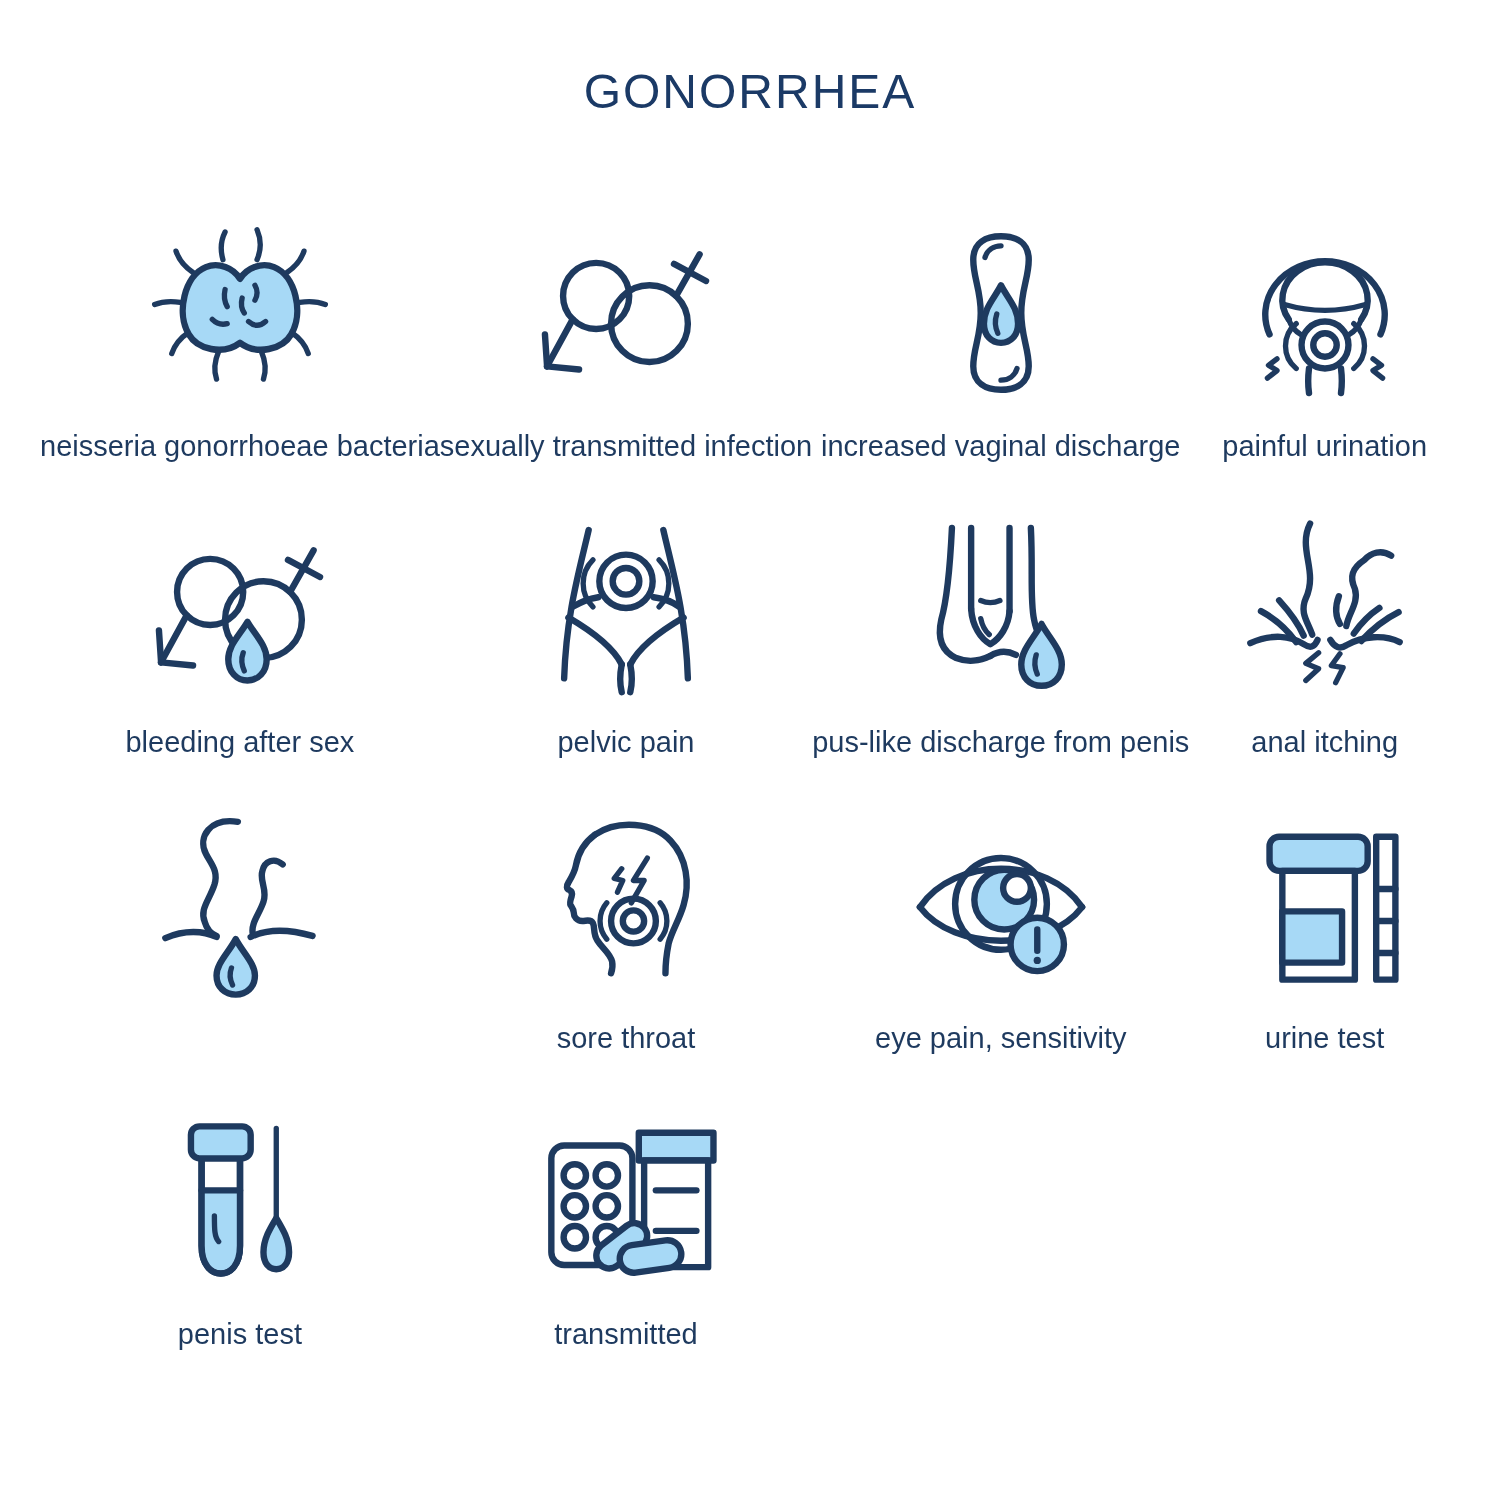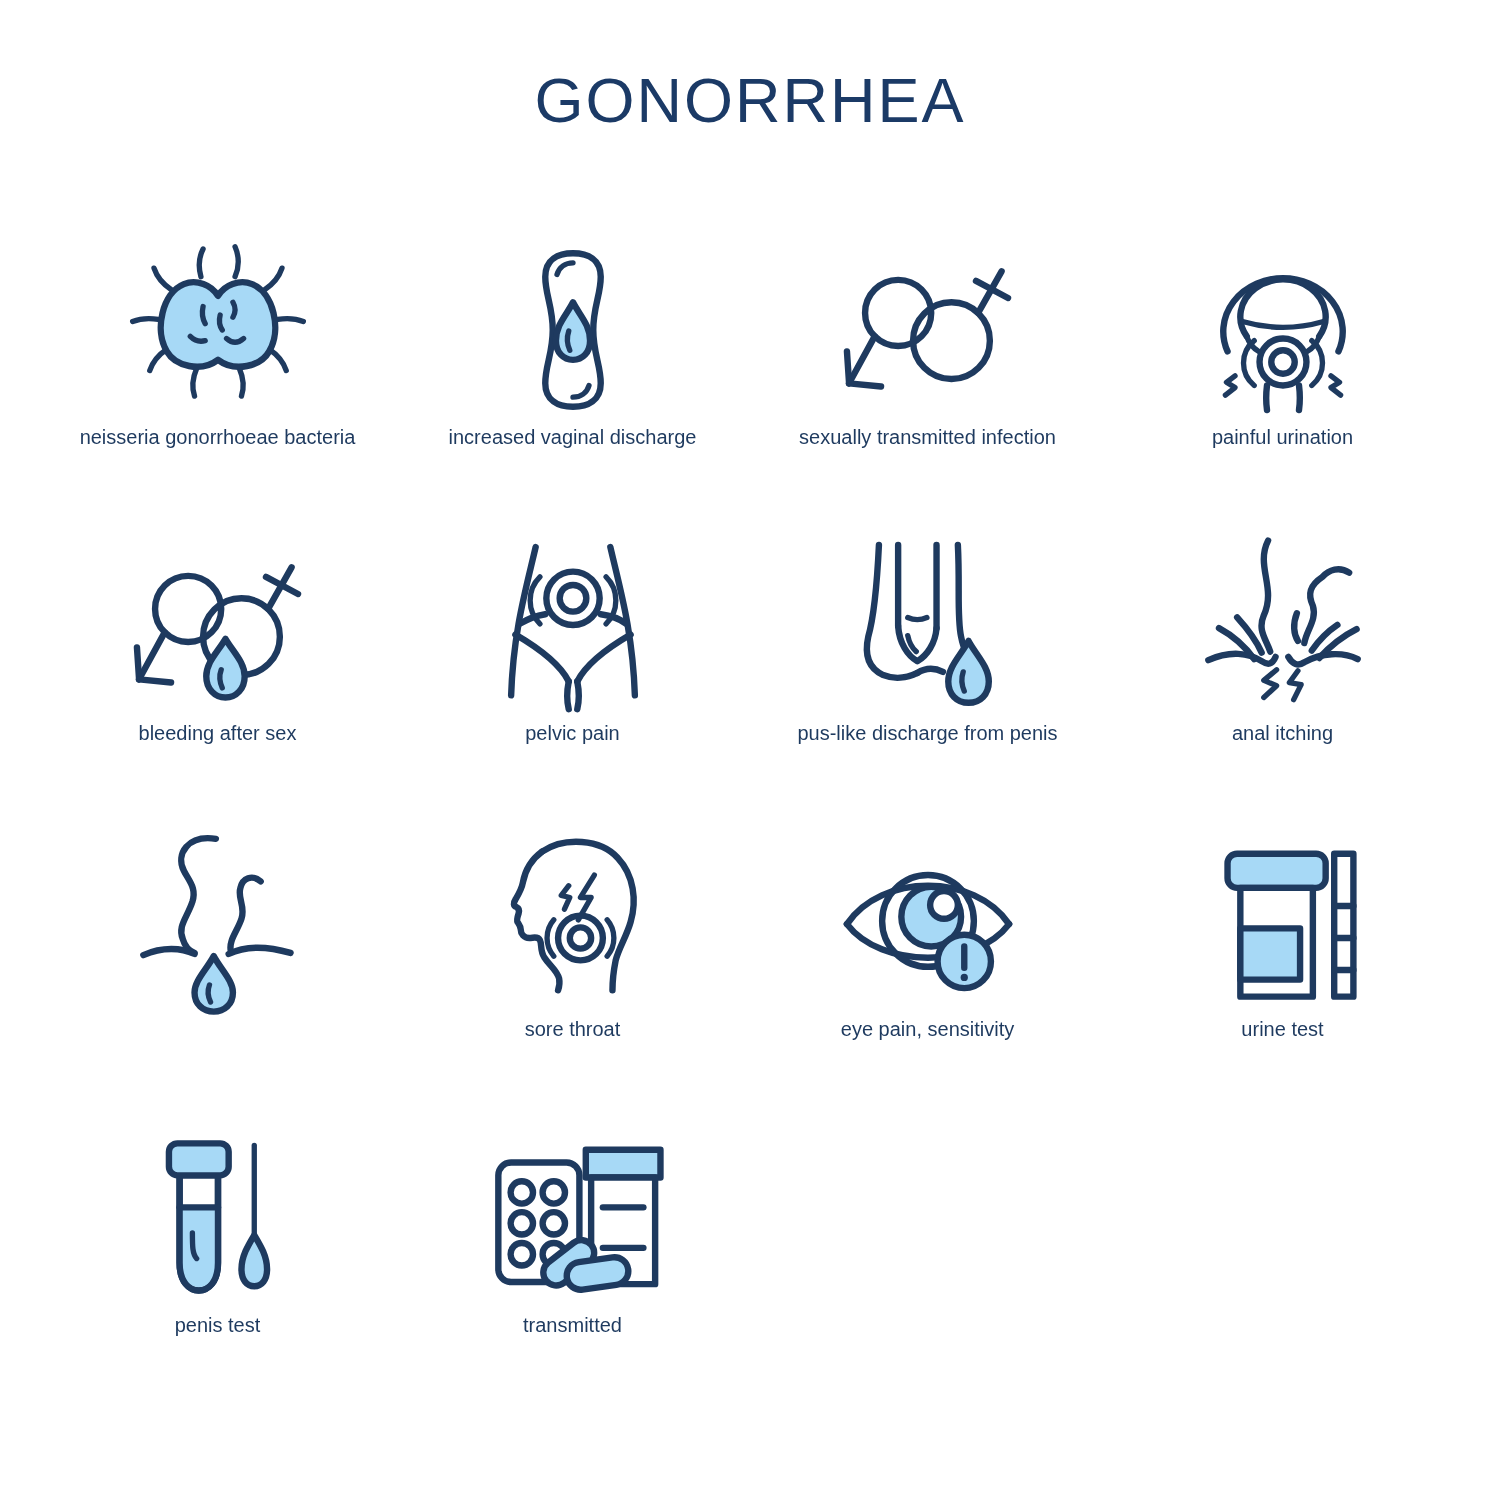--- a/index.html
+++ b/index.html
@@ -10,35 +10,35 @@
     --bg:#ffffff;
   }
   html,body{margin:0;padding:0;background:var(--bg);}
   .page{
     width:1500px;height:1500px;background:var(--bg);
     font-family:"Liberation Sans", sans-serif;
     overflow:hidden;position:relative;
   }
   .title{
     text-align:center;margin-top:64px;
-    font-size:63px;font-weight:500;letter-spacing:2px;
+    font-size:48px;font-weight:500;letter-spacing:2px;
     color:var(--title);
   }
   .grid{
     margin:98px 40px 0 40px;
     display:grid;
     grid-template-columns:repeat(4,1fr);
     grid-auto-rows:296px;
   }
   .cell{
     display:flex;flex-direction:column;align-items:center;justify-content:flex-start;
   }
   .cell svg{width:192px;height:192px;display:block;}
   .cell .lbl{
-    font-size:20px;color:var(--label);
+    margin-top:22px;font-size:29px;color:var(--label);
     text-align:center;white-space:nowrap;line-height:1.1;
   }
   
   .s  {fill:none;stroke:var(--navy);stroke-width:6;stroke-linecap:round;stroke-linejoin:round;}
   .s5 {fill:none;stroke:var(--navy);stroke-width:5;stroke-linecap:round;stroke-linejoin:round;}
   .sf {fill:var(--blue);stroke:var(--navy);stroke-width:6;stroke-linecap:round;stroke-linejoin:round;}
   .sw {fill:#ffffff;stroke:var(--navy);stroke-width:6;stroke-linecap:round;stroke-linejoin:round;}
   .dot{fill:var(--navy);stroke:none;}
 </style>
 </head>
@@ -67,40 +67,40 @@
         <path class="s5" d="M 104,64 Q 108,71 104,78"></path>
         <path class="s5" d="M 64,96 Q 70,102 78,100"></path>
         <path class="s5" d="M 98,98 Q 106,105 114,98"></path>
         <path class="s5" d="M 92,76 Q 90,84 94,90"></path>
       </svg>
       <div class="lbl">neisseria gonorrhoeae bacteria</div>
     </div>
 
     <div class="cell">
       <svg viewBox="0 0 180 180">
-        <path class="sw" d="M 90,18 C 104,18 116,24 116,40 C 116,57 109,68 109,90 C 109,112 116,123 116,140 C 116,156 104,162 90,162 C 76,162 64,156 64,140 C 64,123 71,112 71,90 C 71,68 64,57 64,40 C 64,24 76,18 90,18 Z"></path>
-        <path class="s5" d="M 75,38 C 77,31 83,27 90,27"></path>
-        <path class="s5" d="M 105,142 C 103,149 97,153 90,153"></path>
-        <path class="sf" d="M 90,64 C 96,76 106,85 106,100 C 106,111 99,118 90,118 C 81,118 74,111 74,100 C 74,85 84,76 90,64 Z"></path>
-        <path class="s5" d="M 86,91 Q 83,100 87,109"></path>
-      </svg>
-      <div class="lbl">increased vaginal discharge</div>
-    </div>
-
-    <div class="cell">
-      <svg viewBox="0 0 180 180">
         <circle class="s" cx="62" cy="74" r="31"></circle>
         <path class="s" d="M 40,96 L 16,140"></path>
         <path class="s" d="M 16,140 L 14,110"></path>
         <path class="s" d="M 16,140 L 46,143"></path>
         <circle class="s" cx="112" cy="100" r="36"></circle>
         <path class="s" d="M 137,74 L 159,35"></path>
         <path class="s" d="M 135,44 L 165,60"></path>
       </svg>
       <div class="lbl">sexually transmitted infection</div>
+    </div>
+
+    <div class="cell">
+      <svg viewBox="0 0 180 180">
+        <path class="sw" d="M 90,18 C 104,18 116,24 116,40 C 116,57 109,68 109,90 C 109,112 116,123 116,140 C 116,156 104,162 90,162 C 76,162 64,156 64,140 C 64,123 71,112 71,90 C 71,68 64,57 64,40 C 64,24 76,18 90,18 Z"></path>
+        <path class="s5" d="M 75,38 C 77,31 83,27 90,27"></path>
+        <path class="s5" d="M 105,142 C 103,149 97,153 90,153"></path>
+        <path class="sf" d="M 90,64 C 96,76 106,85 106,100 C 106,111 99,118 90,118 C 81,118 74,111 74,100 C 74,85 84,76 90,64 Z"></path>
+        <path class="s5" d="M 86,91 Q 83,100 87,109"></path>
+      </svg>
+      <div class="lbl">increased vaginal discharge</div>
     </div>
 
     <div class="cell">
       <svg viewBox="0 0 180 180">
         <path class="s" d="M 38,110 A 56,50 0 1 1 142,110"></path>
         <path class="s" d="M 56,96 A 40,35 0 1 1 124,96"></path>
         <path class="s5" d="M 52,82 Q 90,93 128,82"></path>
         <path class="s5" d="M 56,96 C 58,102 62,107 67,110"></path>
         <path class="s5" d="M 124,96 C 122,102 118,107 113,110"></path>
         <circle class="sw" cx="90" cy="120" r="22"></circle>

